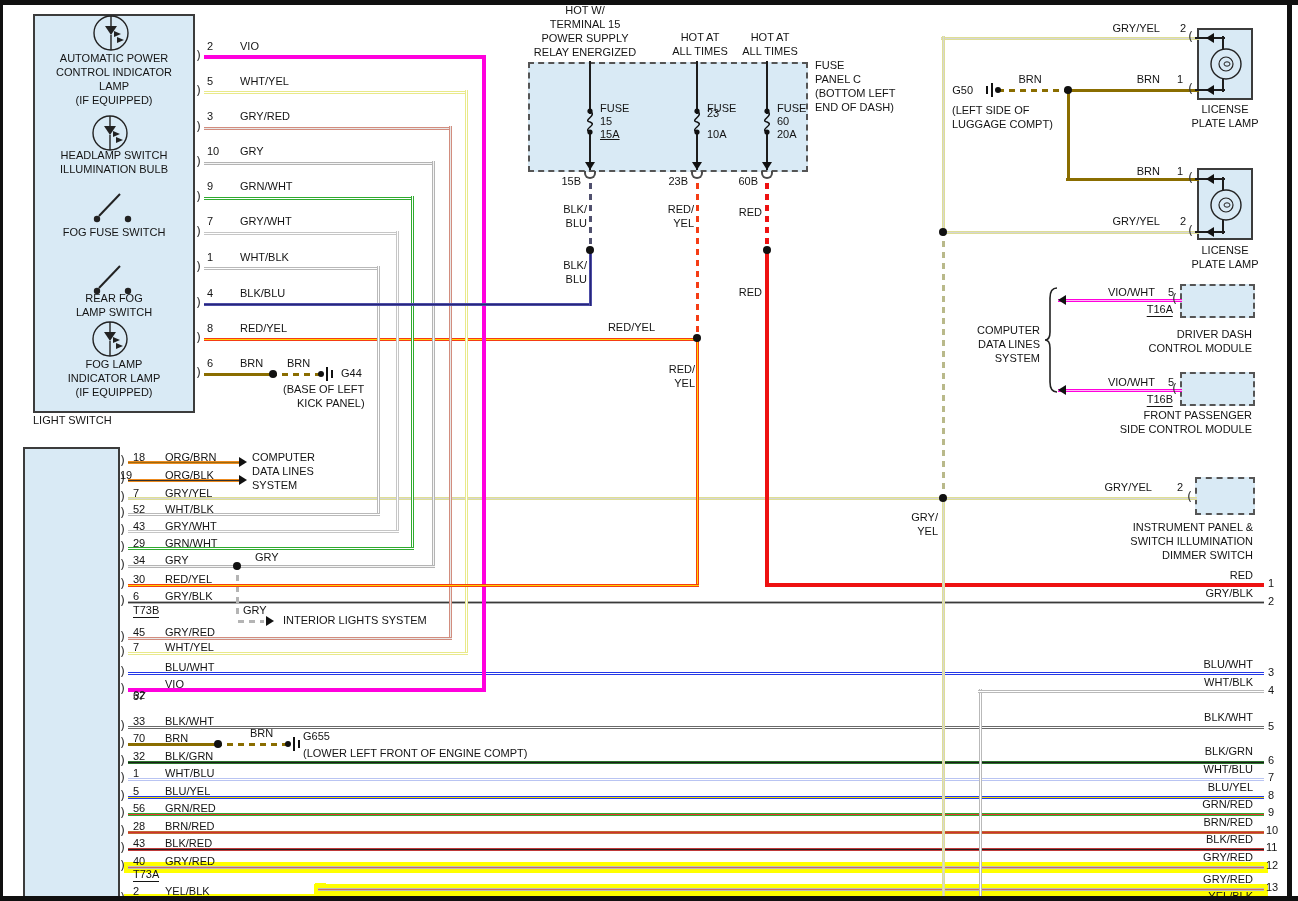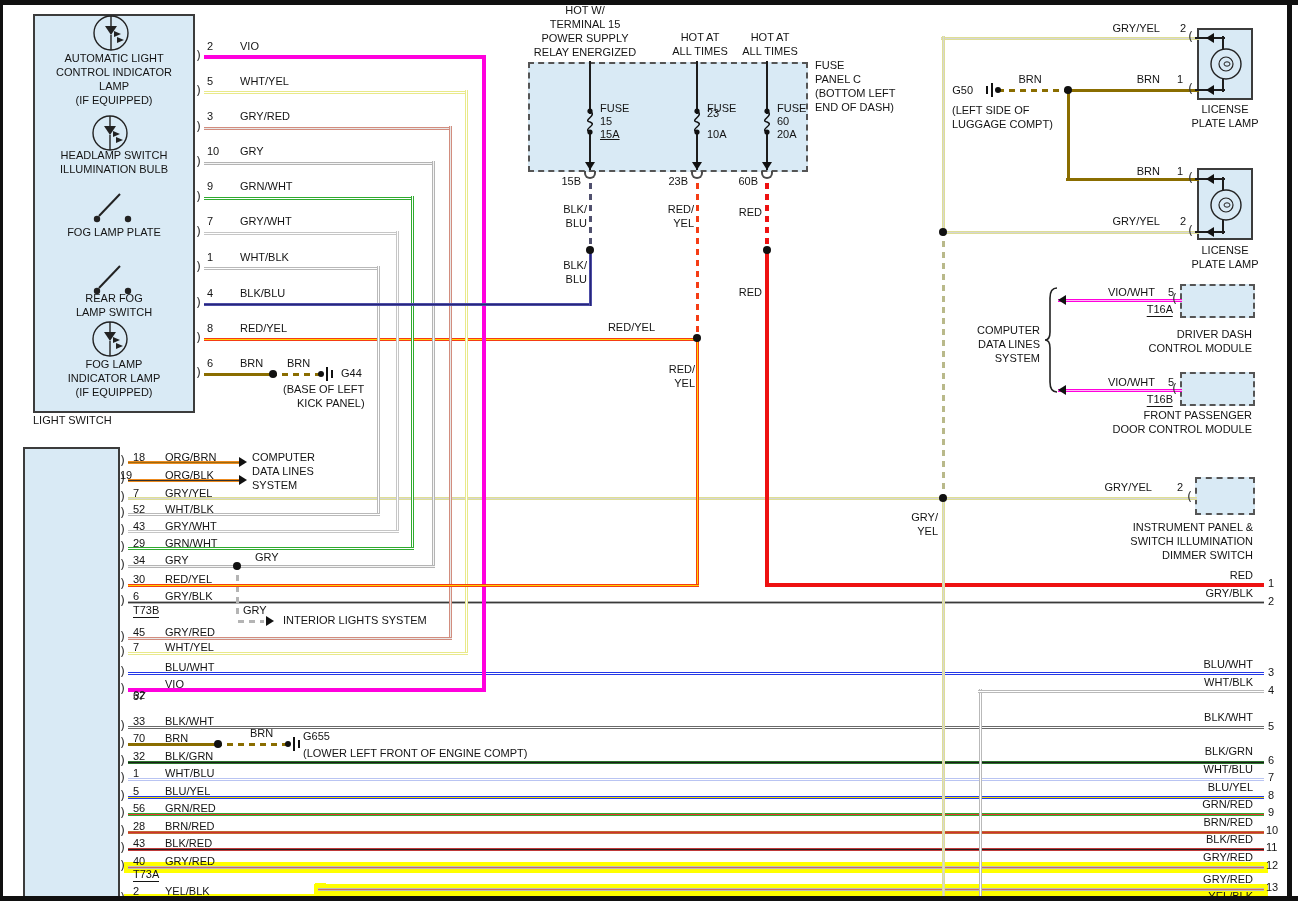--- a/index.html
+++ b/index.html
@@ -246,27 +246,27 @@
     <div class="arrow" style="left: 266px; top: 616px; border-top: 5px solid transparent; border-bottom: 5px solid transparent; border-left: 8px solid rgb(17, 17, 17);"></div>
     <div class="arrow" style="left: 1058px; top: 295px; border-top: 5px solid transparent; border-bottom: 5px solid transparent; border-right: 8px solid rgb(17, 17, 17);"></div>
     <div class="arrow" style="left: 1058px; top: 385px; border-top: 5px solid transparent; border-bottom: 5px solid transparent; border-right: 8px solid rgb(17, 17, 17);"></div>
     <div class="arrow" style="left: 1206px; top: 33px; border-top: 5px solid transparent; border-bottom: 5px solid transparent; border-right: 8px solid rgb(17, 17, 17);"></div>
     <div class="arrow" style="left: 1206px; top: 85px; border-top: 5px solid transparent; border-bottom: 5px solid transparent; border-right: 8px solid rgb(17, 17, 17);"></div>
     <div class="arrow" style="left: 1206px; top: 174px; border-top: 5px solid transparent; border-bottom: 5px solid transparent; border-right: 8px solid rgb(17, 17, 17);"></div>
     <div class="arrow" style="left: 1206px; top: 227px; border-top: 5px solid transparent; border-bottom: 5px solid transparent; border-right: 8px solid rgb(17, 17, 17);"></div>
     <div class="arrow" style="left: 585px; top: 162px; border-left: 5px solid transparent; border-right: 5px solid transparent; border-top: 8px solid rgb(17, 17, 17);"></div>
     <div class="arrow" style="left: 692px; top: 162px; border-left: 5px solid transparent; border-right: 5px solid transparent; border-top: 8px solid rgb(17, 17, 17);"></div>
     <div class="arrow" style="left: 762px; top: 162px; border-left: 5px solid transparent; border-right: 5px solid transparent; border-top: 8px solid rgb(17, 17, 17);"></div>
-    <div class="lbl" style="top: 52px; left: 114px; transform: translateX(-50%);">AUTOMATIC LIGHT</div>
+    <div class="lbl" style="top: 52px; left: 114px; transform: translateX(-50%);">AUTOMATIC POWER</div>
     <div class="lbl" style="top: 66px; left: 114px; transform: translateX(-50%);">CONTROL INDICATOR</div>
     <div class="lbl" style="top: 80px; left: 114px; transform: translateX(-50%);">LAMP</div>
     <div class="lbl" style="top: 94px; left: 114px; transform: translateX(-50%);">(IF EQUIPPED)</div>
     <div class="lbl" style="top: 149px; left: 114px; transform: translateX(-50%);">HEADLAMP SWITCH</div>
     <div class="lbl" style="top: 163px; left: 114px; transform: translateX(-50%);">ILLUMINATION BULB</div>
-    <div class="lbl" style="top: 226px; left: 114px; transform: translateX(-50%);">FOG LAMP PLATE</div>
+    <div class="lbl" style="top: 226px; left: 114px; transform: translateX(-50%);">FOG FUSE SWITCH</div>
     <div class="lbl" style="top: 292px; left: 114px; transform: translateX(-50%);">REAR FOG</div>
     <div class="lbl" style="top: 306px; left: 114px; transform: translateX(-50%);">LAMP SWITCH</div>
     <div class="lbl" style="top: 358px; left: 114px; transform: translateX(-50%);">FOG LAMP</div>
     <div class="lbl" style="top: 372px; left: 114px; transform: translateX(-50%);">INDICATOR LAMP</div>
     <div class="lbl" style="top: 386px; left: 114px; transform: translateX(-50%);">(IF EQUIPPED)</div>
     <div class="lbl" style="top: 414px; left: 33px;">LIGHT SWITCH</div>
     <div class="lbl" style="top: 40px; left: 207px;">2</div>
     <div class="lbl" style="top: 40px; left: 240px;">VIO</div>
     <div class="lbl" style="top: 75px; left: 207px;">5</div>
     <div class="lbl" style="top: 75px; left: 240px;">WHT/YEL</div>
@@ -346,21 +346,21 @@
     <div class="lbl u" style="top: 303px; left: 1173px; transform: translateX(-100%);">T16A</div>
     <div class="lbl" style="top: 328px; left: 1252px; transform: translateX(-100%);">DRIVER DASH</div>
     <div class="lbl" style="top: 342px; left: 1252px; transform: translateX(-100%);">CONTROL MODULE</div>
     <div class="lbl" style="top: 324px; left: 1040px; transform: translateX(-100%);">COMPUTER</div>
     <div class="lbl" style="top: 338px; left: 1040px; transform: translateX(-100%);">DATA LINES</div>
     <div class="lbl" style="top: 352px; left: 1040px; transform: translateX(-100%);">SYSTEM</div>
     <div class="lbl" style="top: 376px; left: 1155px; transform: translateX(-100%);">VIO/WHT</div>
     <div class="lbl" style="top: 376px; left: 1168px;">5</div>
     <div class="lbl u" style="top: 393px; left: 1173px; transform: translateX(-100%);">T16B</div>
     <div class="lbl" style="top: 409px; left: 1252px; transform: translateX(-100%);">FRONT PASSENGER</div>
-    <div class="lbl" style="top: 423px; left: 1252px; transform: translateX(-100%);">DOOR CONTROL MODULE</div>
+    <div class="lbl" style="top: 423px; left: 1252px; transform: translateX(-100%);">SIDE CONTROL MODULE</div>
     <div class="lbl" style="top: 481px; left: 1152px; transform: translateX(-100%);">GRY/YEL</div>
     <div class="lbl" style="top: 481px; left: 1177px;">2</div>
     <div class="lbl" style="top: 521px; left: 1253px; transform: translateX(-100%);">INSTRUMENT PANEL &amp;</div>
     <div class="lbl" style="top: 535px; left: 1253px; transform: translateX(-100%);">SWITCH ILLUMINATION</div>
     <div class="lbl" style="top: 549px; left: 1253px; transform: translateX(-100%);">DIMMER SWITCH</div>
     <div class="lbl" style="top: 511px; left: 938px; transform: translateX(-100%);">GRY/</div>
     <div class="lbl" style="top: 525px; left: 938px; transform: translateX(-100%);">YEL</div>
     <div class="lbl" style="top: 569px; left: 1253px; transform: translateX(-100%);">RED</div>
     <div class="lbl" style="top: 577px; left: 1268px;">1</div>
     <div class="lbl" style="top: 587px; left: 1253px; transform: translateX(-100%);">GRY/BLK</div>

